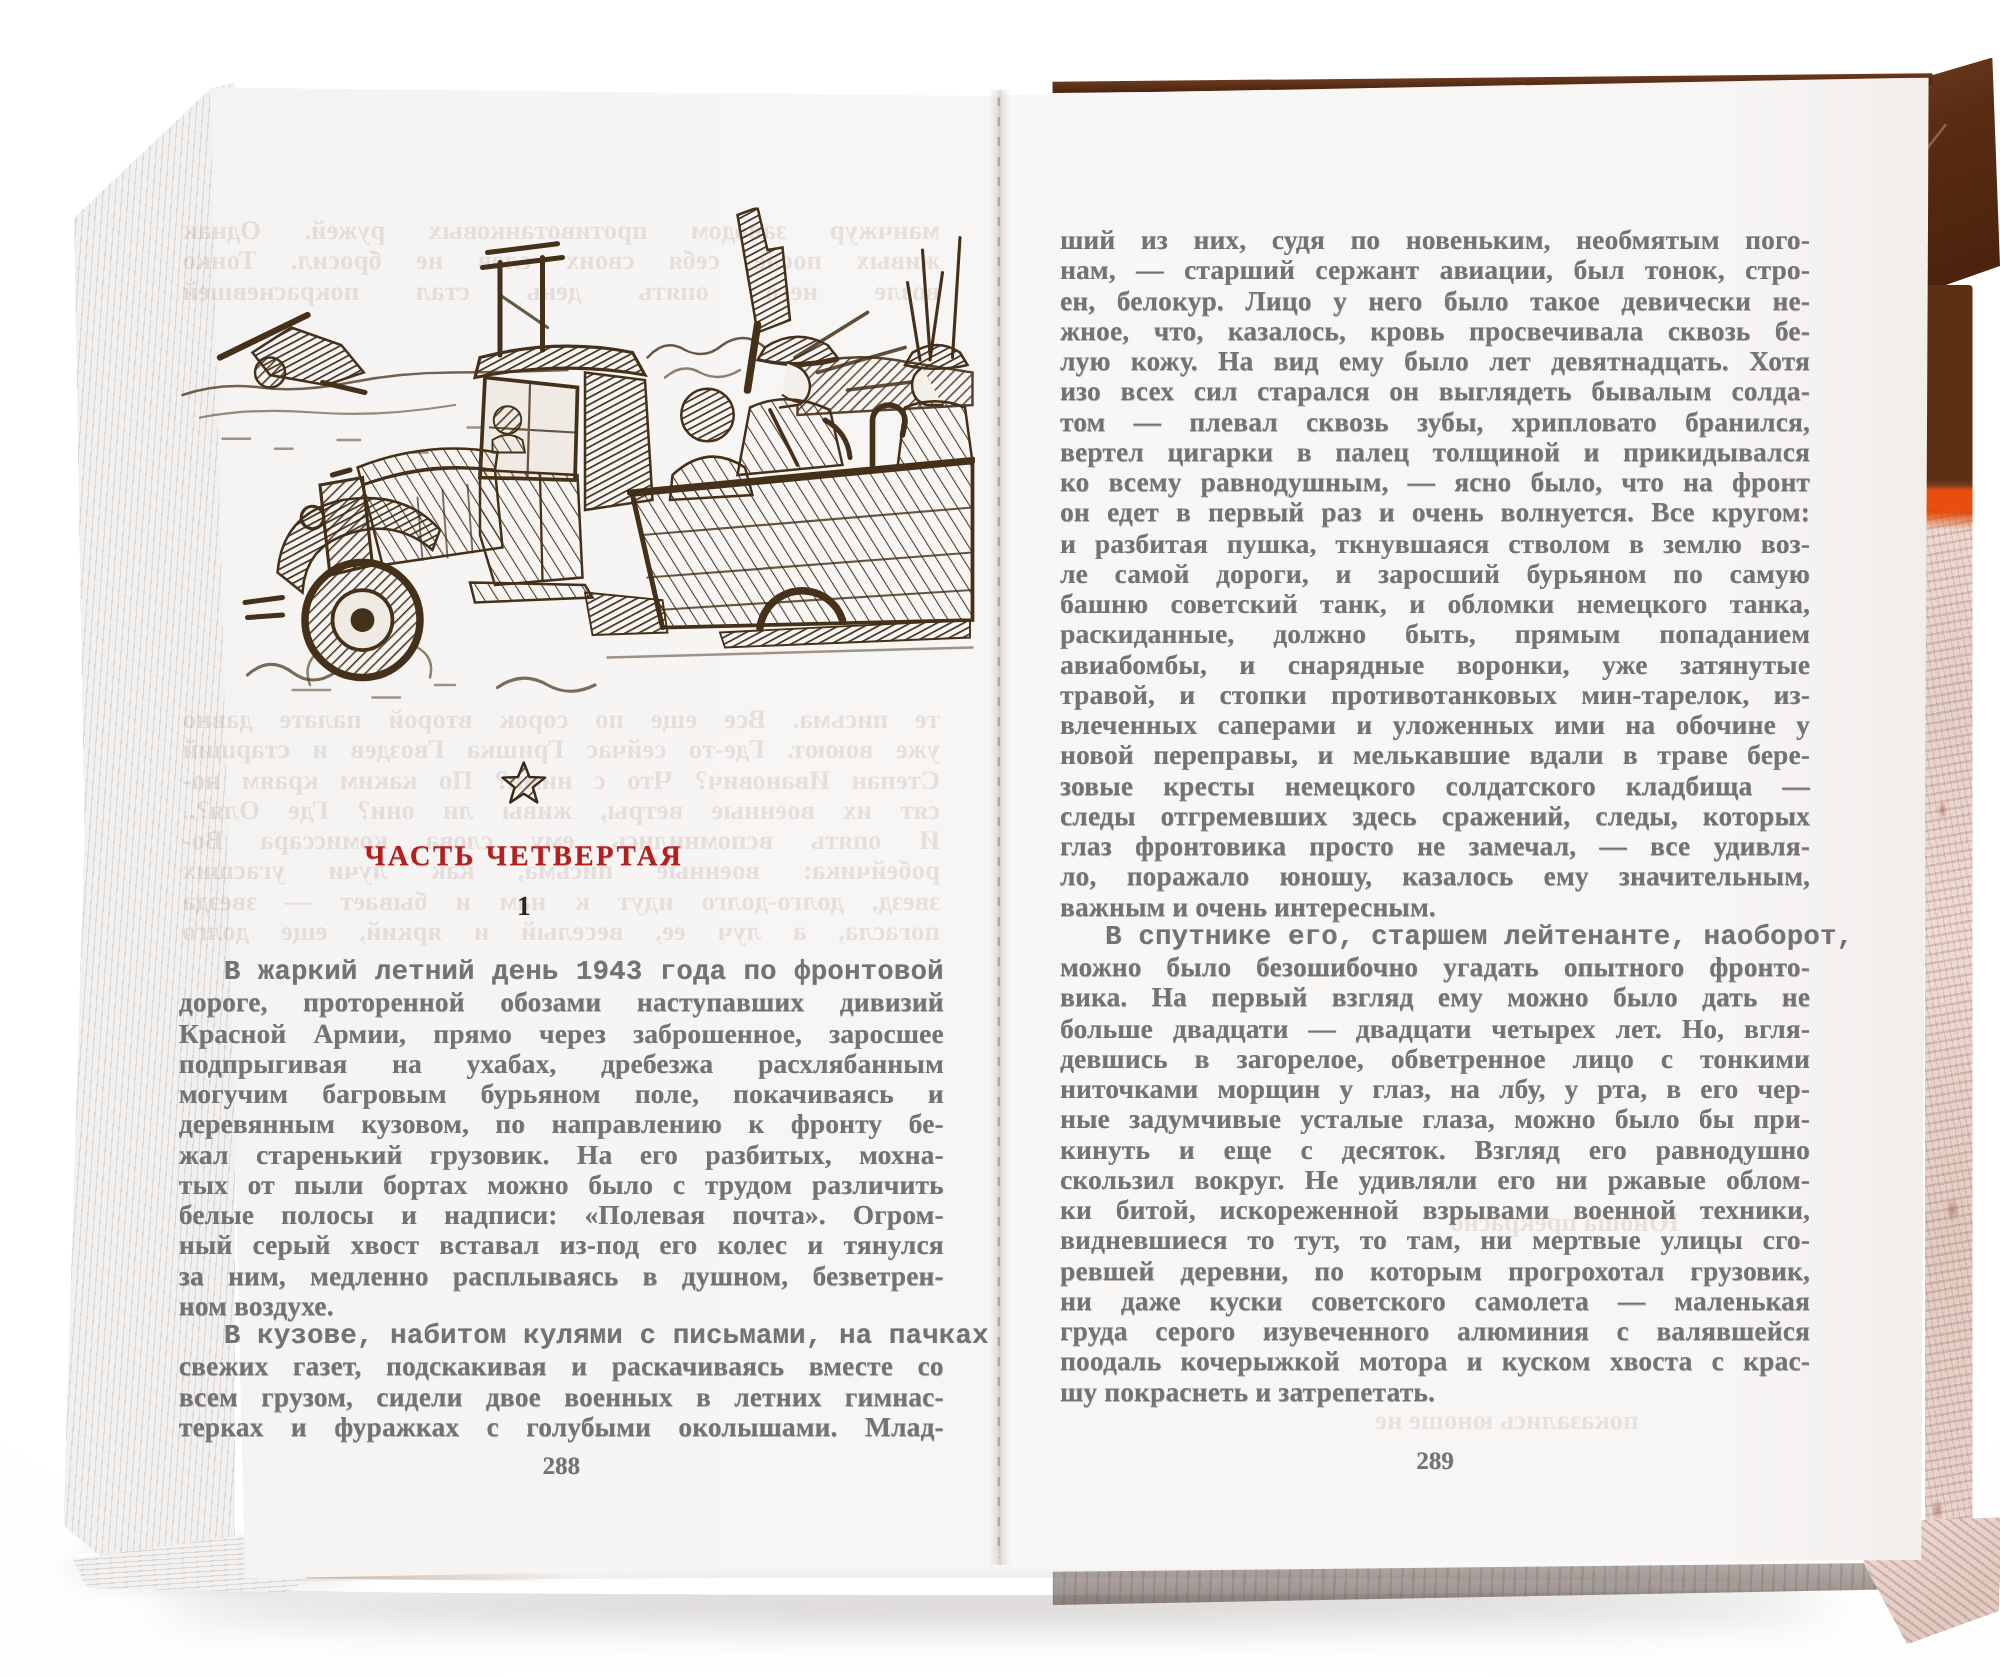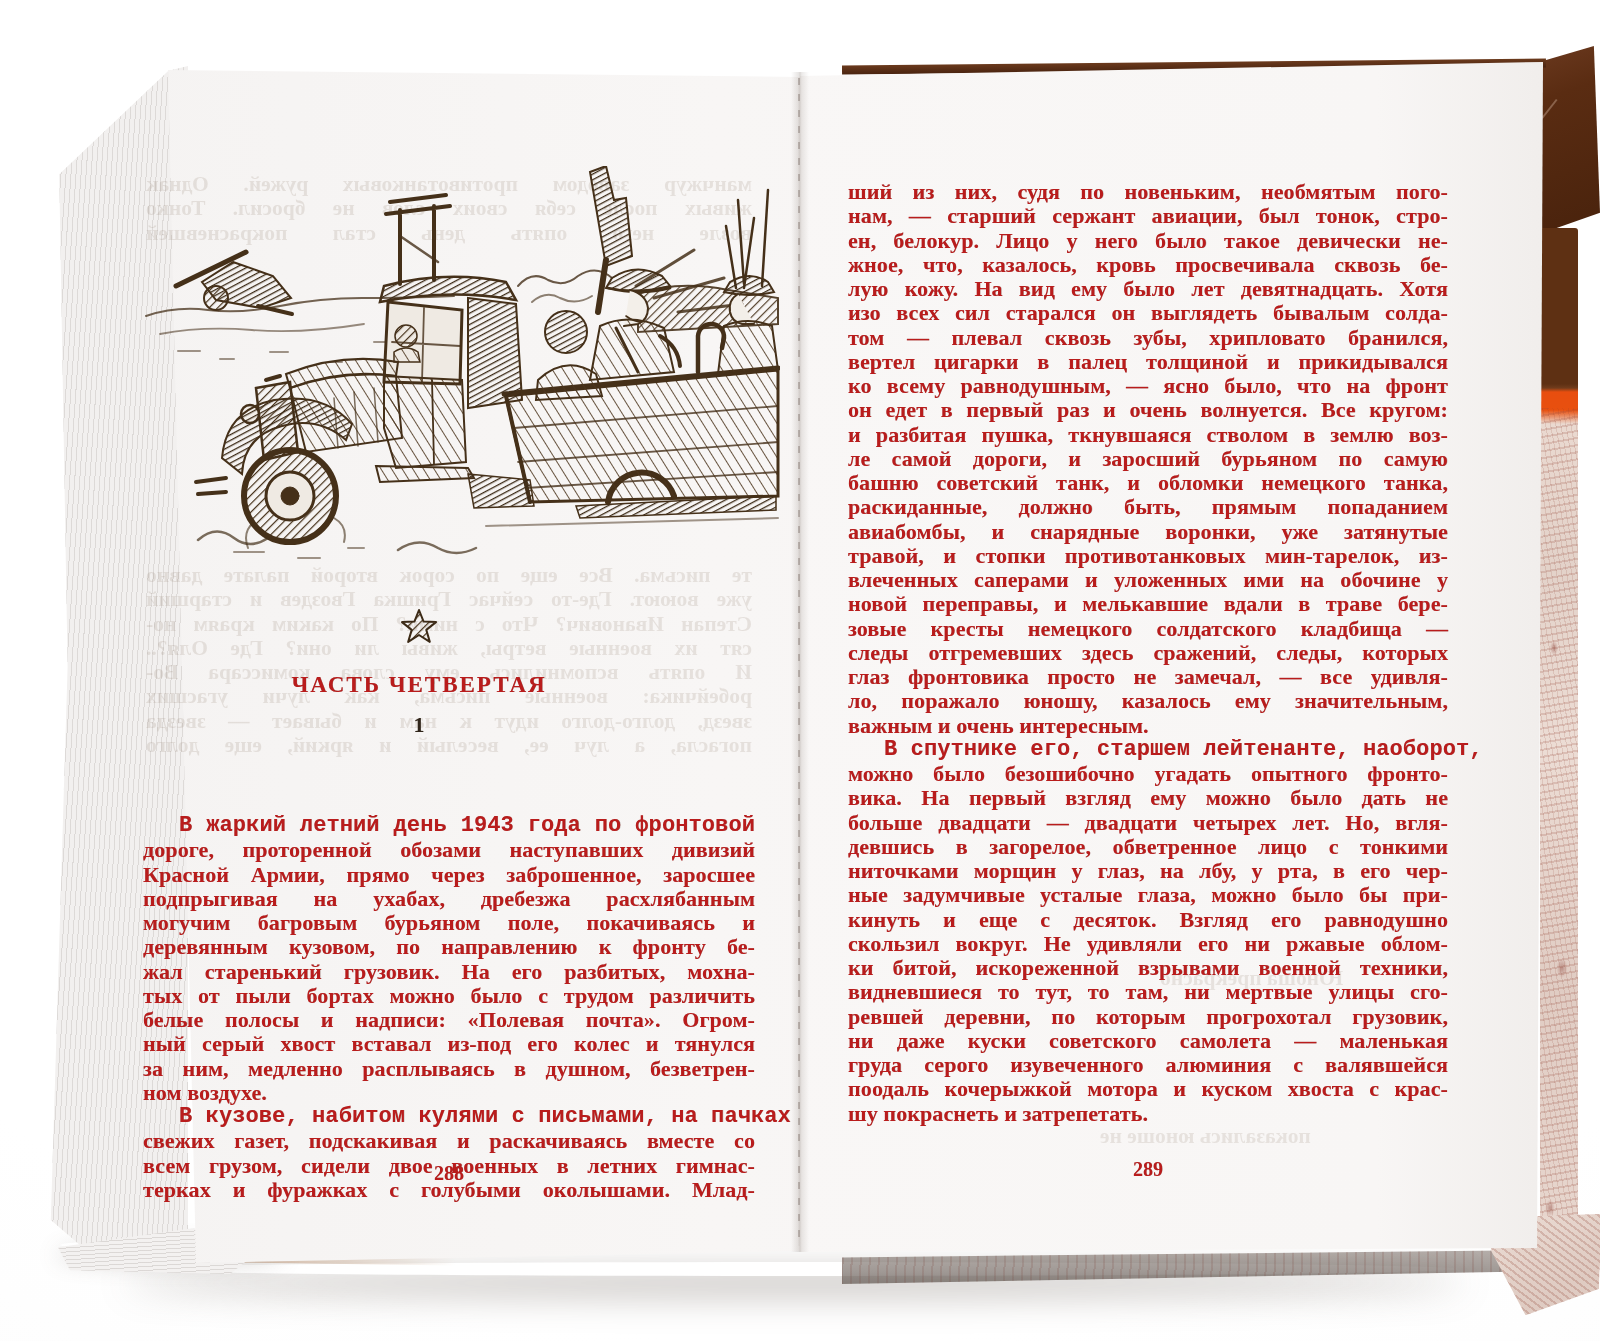--- a/index.html
+++ b/index.html
@@ -77,27 +77,27 @@
     background:
       linear-gradient(180deg,rgba(120,105,95,.12) 0px,rgba(120,105,95,0) 24px),
       linear-gradient(0deg,rgba(120,105,95,.10) 0px,rgba(120,105,95,0) 26px),
       linear-gradient(90deg,#e5e1df 0%,#efecea 3%,#f6f4f3 12%,#f9f7f6 45%,#f8f6f5 86%,#f1eeec 96%,#ece9e7 100%);}
   .gutter{left:791px;top:72px;width:18px;height:1180px;
     background:linear-gradient(90deg,rgba(70,52,40,0),rgba(70,52,40,.13) 42%,rgba(70,52,40,.20) 50%,rgba(70,52,40,.10) 60%,rgba(70,52,40,0));}
   .gutter-crease{left:798px;top:78px;width:2px;height:1168px;opacity:.38;
     background:repeating-linear-gradient(180deg,rgba(60,40,30,.7) 0 7px,rgba(60,40,30,.08) 7px 16px);}
 
   
-  .ink{color:#b91c1c;}
+  .ink{color:#737373;}
   .body-block{font-size:22px;line-height:24.25px;font-weight:700;letter-spacing:.1px;
     text-shadow:.3px .4px .5px rgba(45,33,22,.30);}
   .tline{text-align:justify;text-align-last:justify;white-space:nowrap;}
   .tline.end{text-align-last:left;}
   .tline.ind{text-indent:36px;font-family:Liberation Mono, monospace;}
-  .left-body{left:143px;top:766px;width:612px;margin-top:48px;}
+  .left-body{left:143px;top:766px;width:612px;}
   .right-body{left:848px;top:180px;width:600px;}
   .folio{font-size:20px;font-weight:700;text-align:center;
     text-shadow:.3px .4px .5px rgba(45,33,22,.30);}
   .folio-left{left:143px;top:1162px;width:612px;}
   .folio-right{left:848px;top:1158px;width:600px;}
   .part-heading{left:113px;top:672px;width:612px;text-align:center;
     font-size:23px;font-weight:700;letter-spacing:2px;color:#b91c1c;
     text-shadow:.3px .4px .5px rgba(45,33,22,.35);}
   .chapter-number{left:113px;top:712px;width:612px;text-align:center;
     font-size:22px;font-weight:700;color:#2f2419;}

